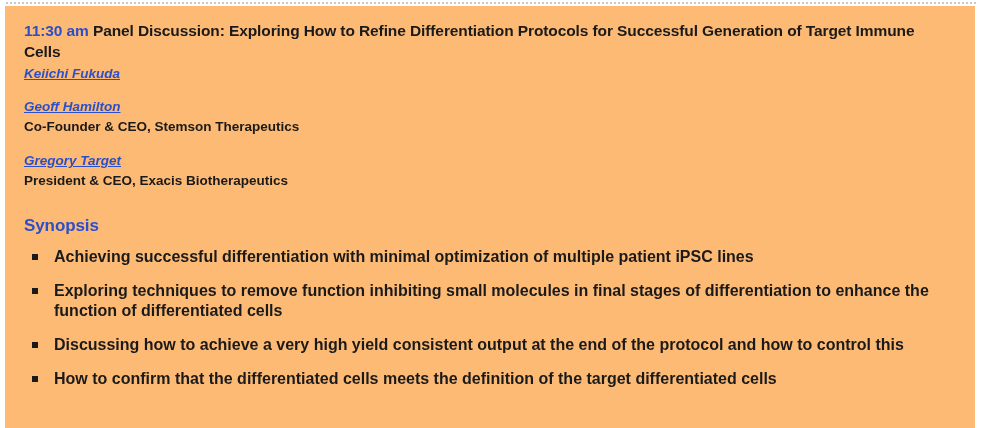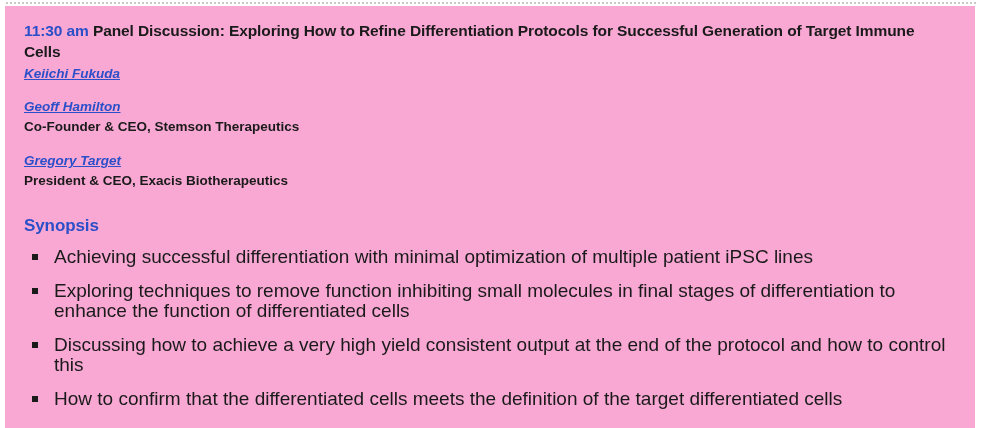--- a/index.html
+++ b/index.html
@@ -31,21 +31,21 @@
     height: 2px;
     border-top: 2px dotted #c9c9c9;
   }
 
   .panel {
     position: absolute;
     top: 6px;
     left: 5px;
     width: 970px;
     height: 422px;
-    background: #f9a8d4;
+    background: #fdba74;
     box-sizing: border-box;
     padding: 14px 14px 0 19px;
   }
 
   .session-title {
     font-size: 15.5px;
     line-height: 21px;
     color: #1a1a1a;
     font-weight: 600;
     letter-spacing: -0.1px;
@@ -99,23 +99,23 @@
 
   .bullets {
     margin: 11px 0 0 0;
     padding: 0;
     list-style: none;
   }
   .bullet {
     position: relative;
     padding-left: 30px;
     margin-bottom: 14px;
-    font-size: 19px;
+    font-size: 16px;
     line-height: 20px;
-    font-weight: normal;
+    font-weight: bold;
     color: #1a1a1a;
     max-width: 950px;
   }
   .bullet:last-child {
     margin-bottom: 0;
   }
   .bullet-marker {
     position: absolute;
     left: 8px;
     top: 7px;

